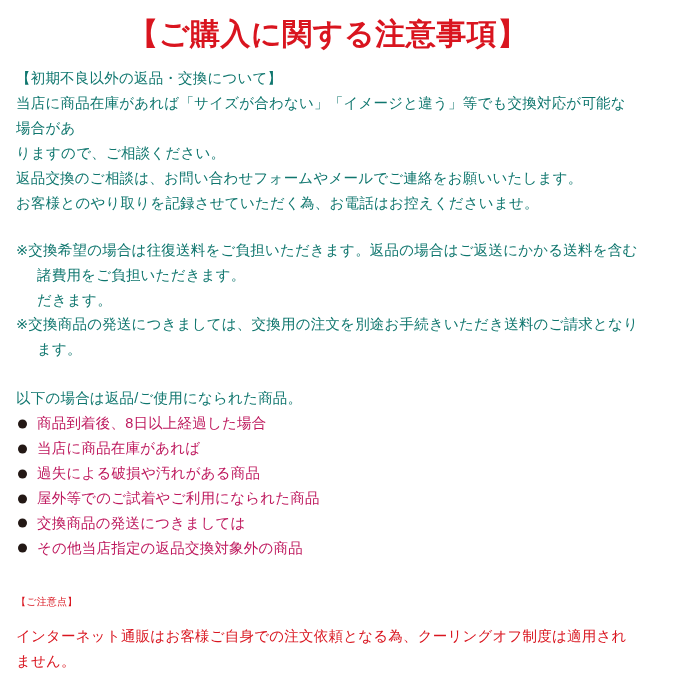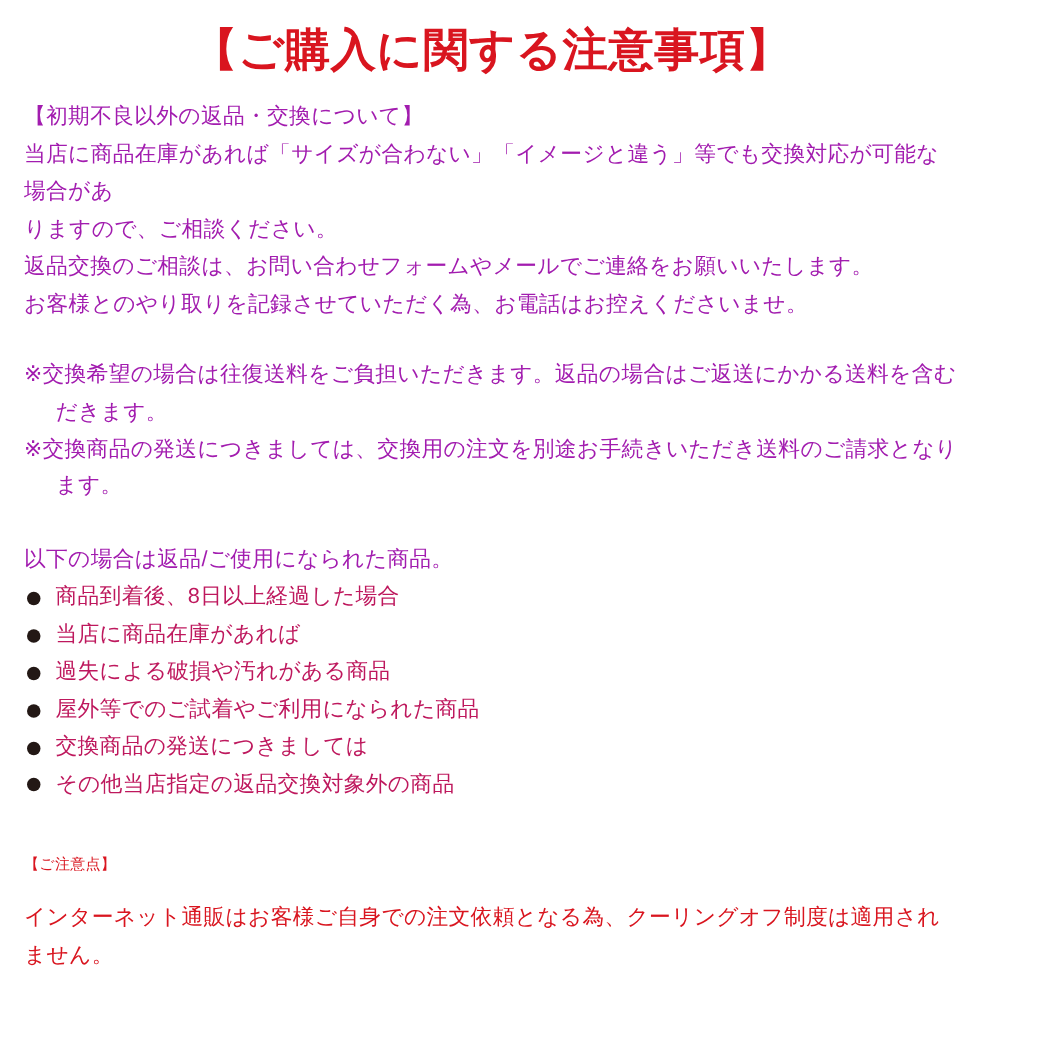--- a/index.html
+++ b/index.html
@@ -30,21 +30,21 @@
     margin: 6px 0 14px 0;
     line-height: 1.2;
   }
   .section {
     margin: 0;
   }
   .para {
     font-size: 14.5px;
     line-height: 1.72;
     margin: 0;
-    color: #a21caf;
+    color: #0f766e;
     letter-spacing: 0.2px;
   }
   .hang {
     display: block;
     padding-left: 21px;
     text-indent: -21px;
   }
   .hang2 {
     display: block;
     padding-left: 21px;
@@ -79,20 +79,21 @@
     color: #d9151f;
     font-size: 10px;
     line-height: 1.72;
     letter-spacing: 0.2px;
   }
   .caution-body {
     color: #d9151f;
     font-size: 14.5px;
     line-height: 1.72;
     letter-spacing: 0.2px;
+    font-family: Liberation Mono, monospace;
   }
 </style>
 </head>
 <body>
 
 <div class="page">
 
   <div class="title">【ご購入に関する注意事項】</div>
 
   <div class="section">
@@ -101,20 +102,21 @@
     <p class="para">りますので、ご相談ください。</p>
     <p class="para">返品交換のご相談は、お問い合わせフォームやメールでご連絡をお願いいたします。</p>
     <p class="para">お客様とのやり取りを記録させていただく為、お電話はお控えくださいませ。</p>
   </div>
 
   <div class="gap-md"></div>
 
   <div class="section">
     <p class="para">
       <span class="hang">※交換希望の場合は往復送料をご負担いただきます。返品の場合はご返送にかかる送料を含む</span>
+      <span class="hang2">諸費用をご負担いただきます。</span>
     </p>
     <p class="para">
       <span class="hang2">だきます。</span>
     </p>
     <p class="para">
       <span class="hang">※交換商品の発送につきましては、交換用の注文を別途お手続きいただき送料のご請求となります。</span>
     </p>
   </div>
 
   <div class="gap-lg"></div>

